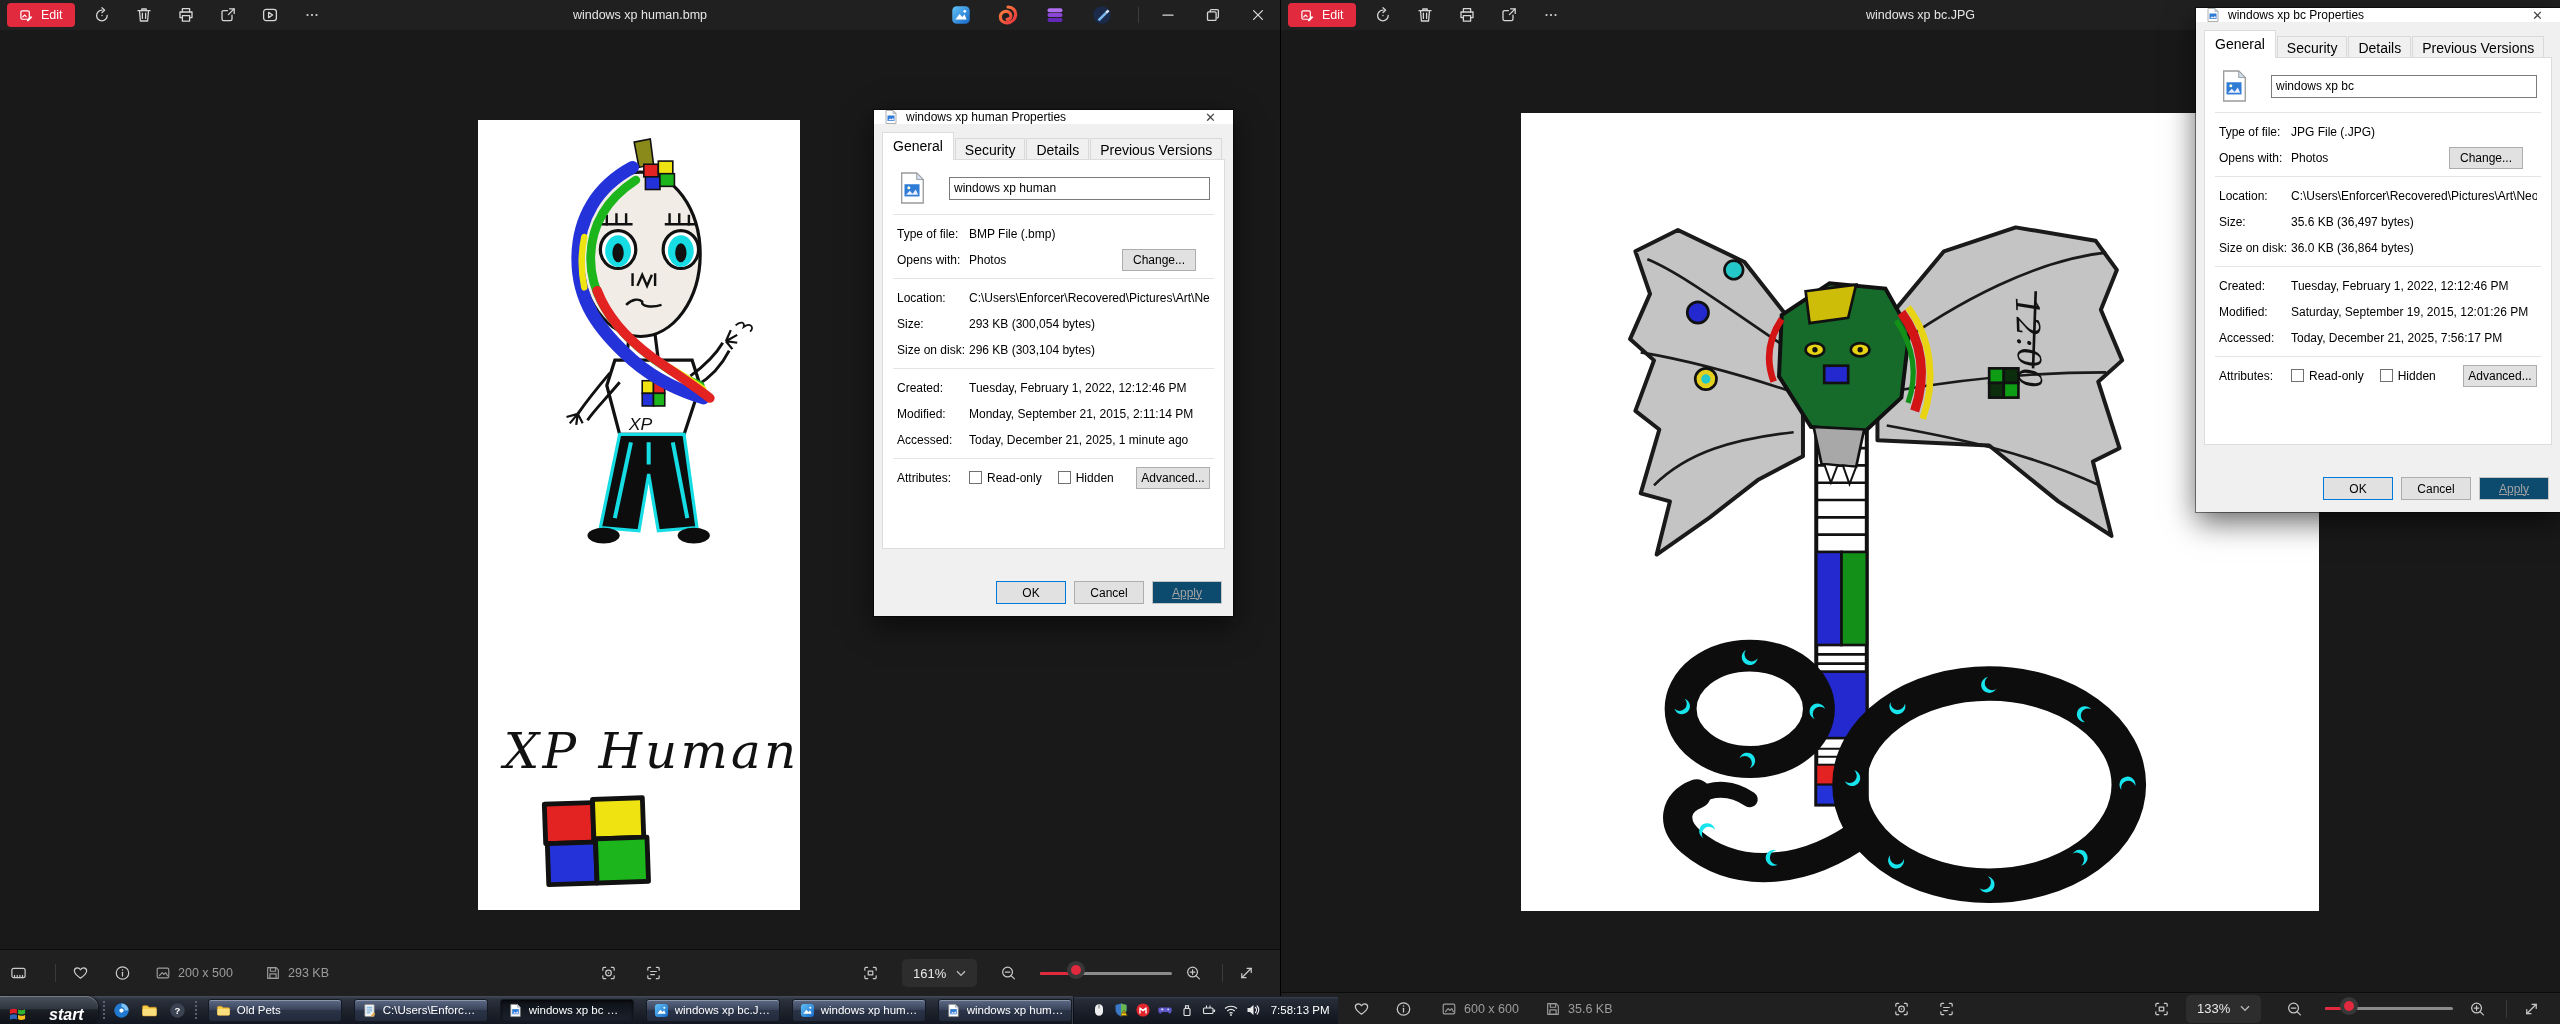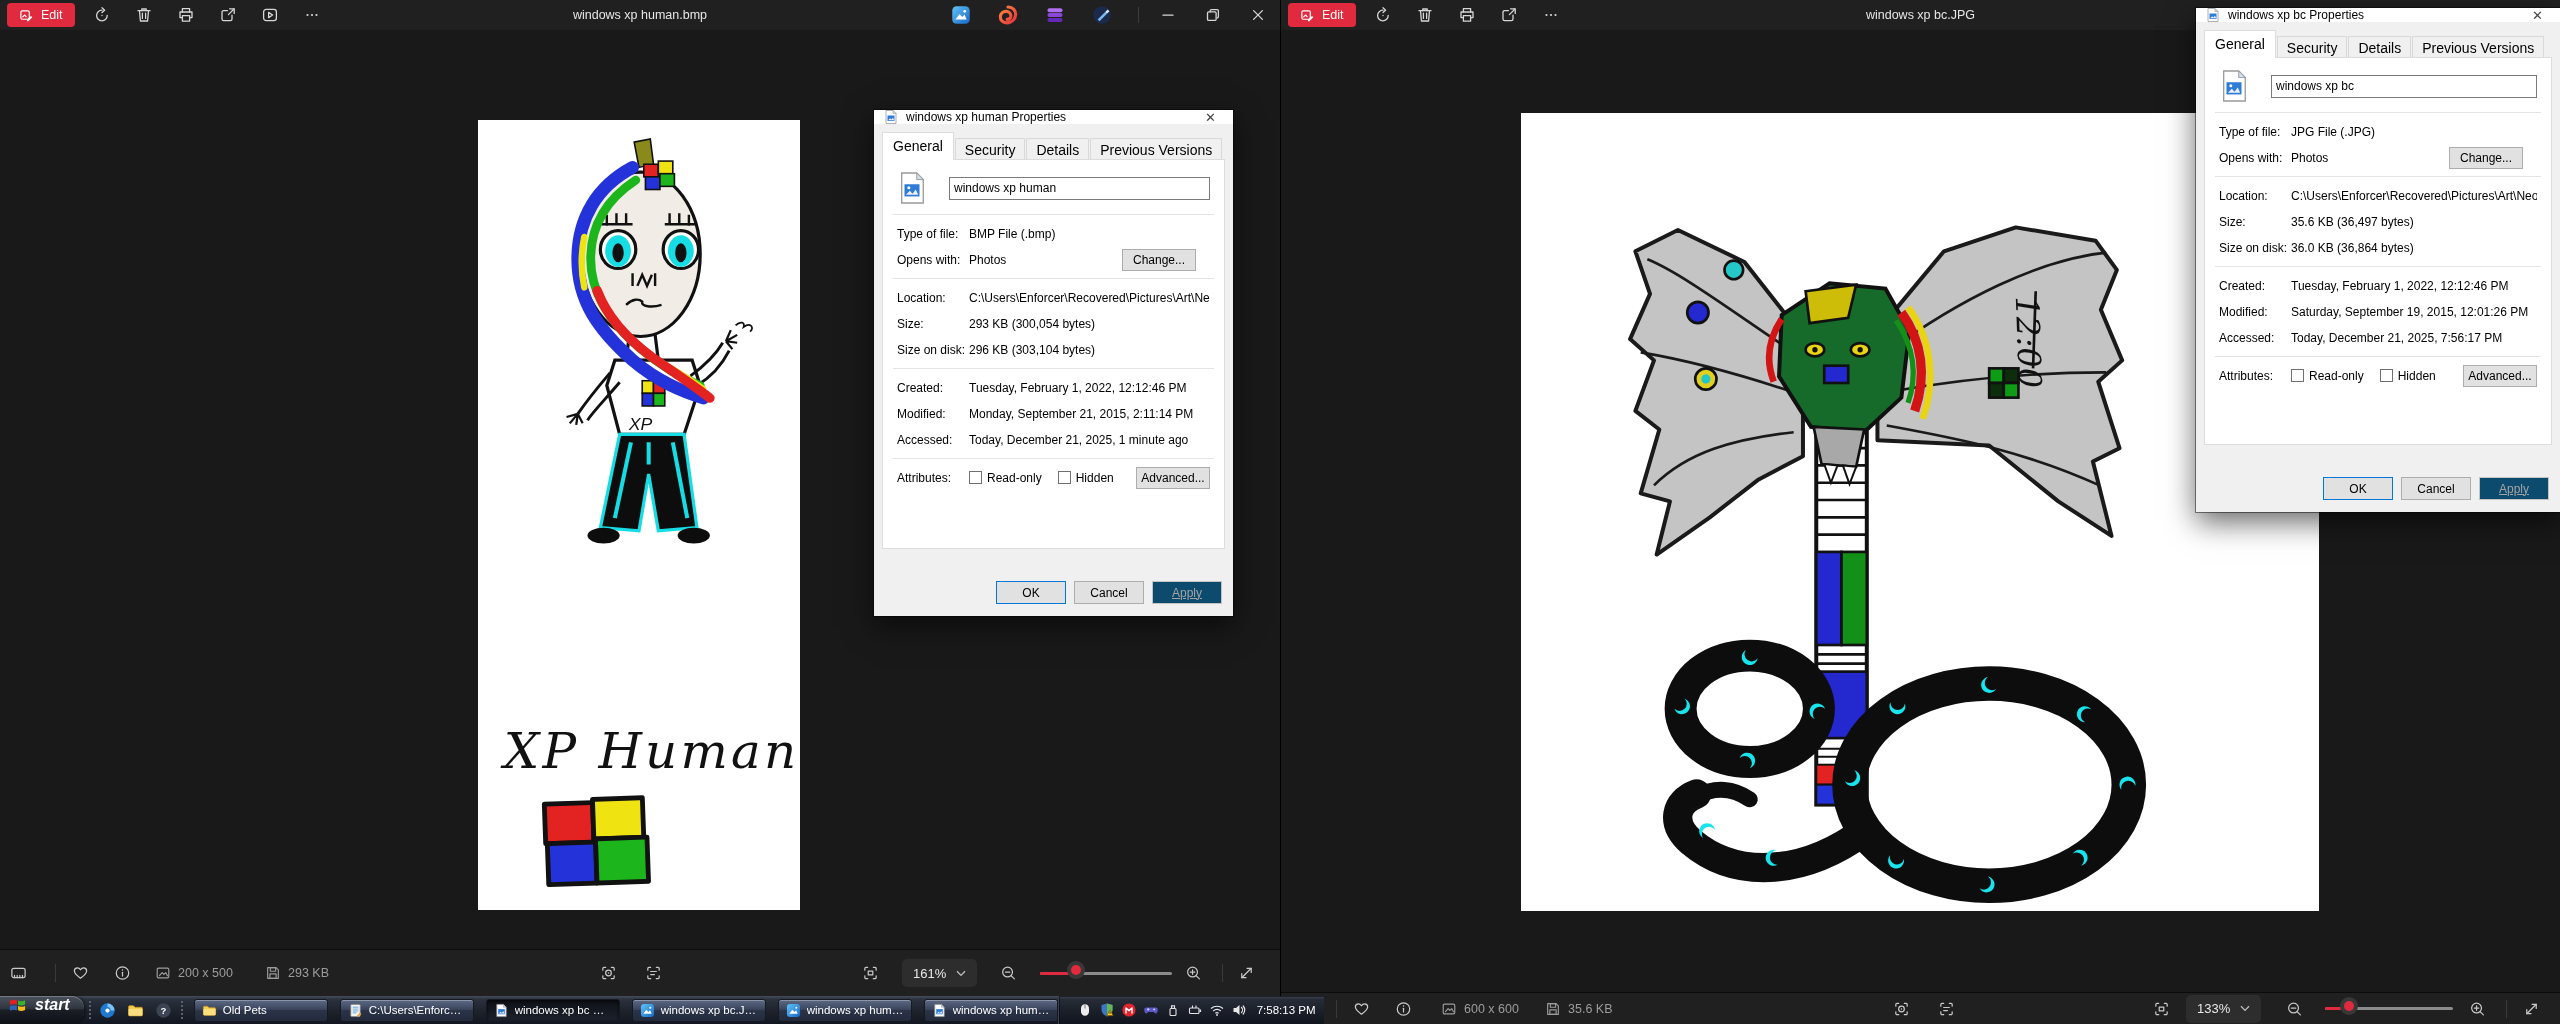--- a/index.html
+++ b/index.html
@@ -86,21 +86,21 @@
   .win-btn.disabled { color:#a3a3a3; background:#0c4a6e; border-color:#c4c4c4;text-decoration:underline; }
   .dialog-left  { left:874px; top:90px; width:359px; height:506px;margin-top:20px; }
   .dialog-left  .dlg-page { height:390px; }
   .dialog-right { left:2196px; top:8px; width:364px; height:504px; }
   .dialog-right .dlg-page { height:388px; }
 
   
   .taskbar { position:absolute; left:0; top:996px; width:1280px; height:28px;
              background:linear-gradient(#454d5c 0%, #2b313d 12%, #1d222b 55%, #121620 100%);
              display:flex; align-items:center; }
-  .start-btn { height:28px; width:99px; display:flex; align-items:flex-start; gap:8px; padding:0 14px 0 8px;
+  .start-btn { height:28px; width:99px; display:flex; align-items:flex-end; gap:22px; padding:0 14px 0 8px;
                border:none; border-radius:0 12px 12px 0;
                background:linear-gradient(#4a525e 0%, #30363f 45%, #1a1e25 50%, #0e1116 100%);
                box-shadow:inset 0 1px 0 rgba(255,255,255,.25), 1px 0 3px rgba(0,0,0,.6);
                color:#fff; font-size:16px; font-style:italic; font-weight:bold; font-family:inherit; }
   .start-btn svg { width:19px; height:19px; }
   .grip { width:3px; height:18px; border-left:2px dotted #5a6272; margin:0 5px; }
   .ql { display:flex; align-items:center; gap:8px; padding:0 2px; }
   .ql-ic { width:20px; height:20px; display:grid; place-items:center; background:none; border:none; }
   .ql-ic svg { width:17px; height:17px; }
   .taskbtns { display:flex; align-items:flex-start; gap:12px; margin-left:6px; }

